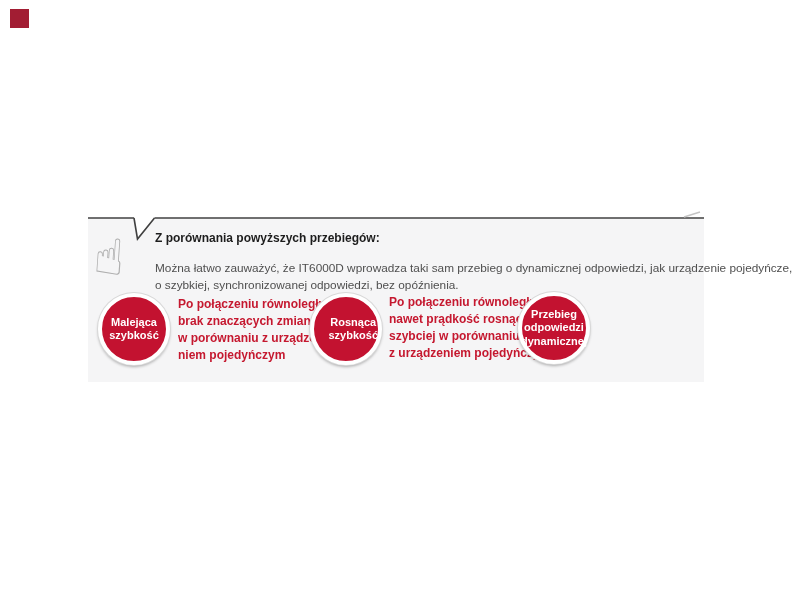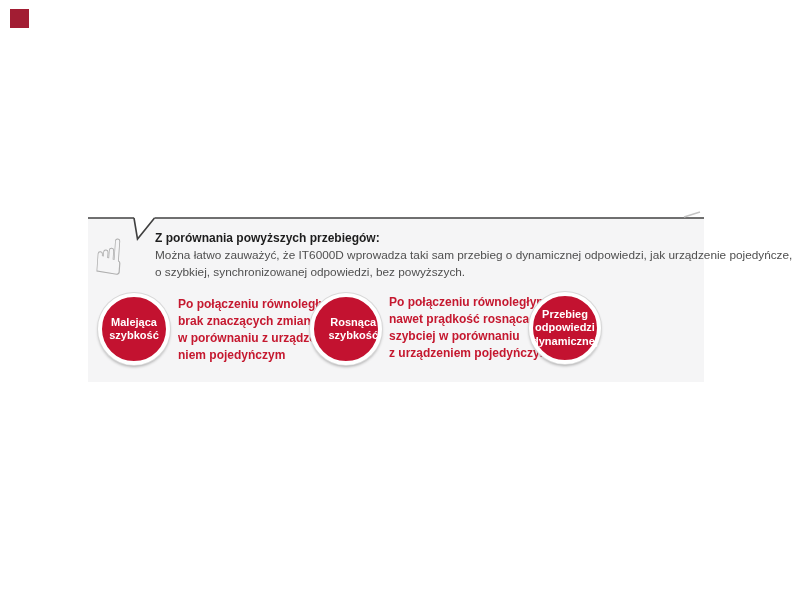--- a/index.html
+++ b/index.html
@@ -37,37 +37,38 @@
   .callout-heading{
     position:absolute;left:67px;top:13px;
     font-size:12px;font-weight:bold;color:#1d1d1d;
     white-space:nowrap;
     text-align:center;
   }
   .callout-line{
     position:absolute;left:67px;
     font-size:11.8px;color:#4f4f4f;
     white-space:nowrap;
+    margin-top:13px;
   }
   .callout-line.l1{top:30px;}
   .callout-line.l2{top:47px;}
 
   .badge{
     position:absolute;width:64px;height:64px;border-radius:50%;
     background:#c31230;border:4px solid #ffffff;
     box-shadow:0 0 0 1px #d8d8d8, 0 2px 3px rgba(0,0,0,0.30);
     display:flex;align-items:center;justify-content:center;text-align:center;
   }
   .badge-label{
     color:#ffffff;font-size:11px;line-height:13.5px;font-weight:bold;
     white-space:pre-line;
   }
   .badge.c1{left:98px;top:293px;align-items:center;}
   .badge.c2{left:310px;top:293px;justify-content:flex-end;}
-  .badge.c3{left:529px;top:292px;}
+  .badge.c3{left:518px;top:292px;}
 
   .note{
     position:absolute;
     color:#c5182f;font-size:12px;font-weight:bold;line-height:17px;
     white-space:pre-line;
   }
   .note.n1{left:178px;top:296px;}
   .note.n2{left:389px;top:294px;}
   .note.n3{left:602px;top:296px;}
 </style>
@@ -84,21 +85,21 @@
       <path d="M0 6 H46" stroke="#404040" stroke-width="1.7" fill="none"></path>
       <path d="M46 6 L49.5 27 L66.5 6" fill="#ffffff" stroke="#404040" stroke-width="1.6"></path>
       <path d="M66.5 6 H616" stroke="#404040" stroke-width="1.7" fill="none"></path>
       <path d="M596 5 L612 0" stroke="#c4c4c4" stroke-width="1.4" fill="none"></path>
     </svg>
 
     <div class="hand-icon">☝</div>
 
     <div class="callout-heading">Z porównania powyższych przebiegów:</div>
     <div class="callout-line l1">Można łatwo zauważyć, że IT6000D wprowadza taki sam przebieg o dynamicznej odpowiedzi, jak urządzenie pojedyńcze,</div>
-    <div class="callout-line l2">o szybkiej, synchronizowanej odpowiedzi, bez powyższych.</div>
+    <div class="callout-line l2">o szybkiej, synchronizowanej odpowiedzi, bez opóźnienia.</div>
   </div>
 
   <div class="badge c1">
     <span class="badge-label">Malejąca
 szybkość</span>
   </div>
   <div class="note n1">Po połączeniu równoległym
 brak znaczących zmian
 w porównaniu z urządze-
 niem pojedyńczym</div>

